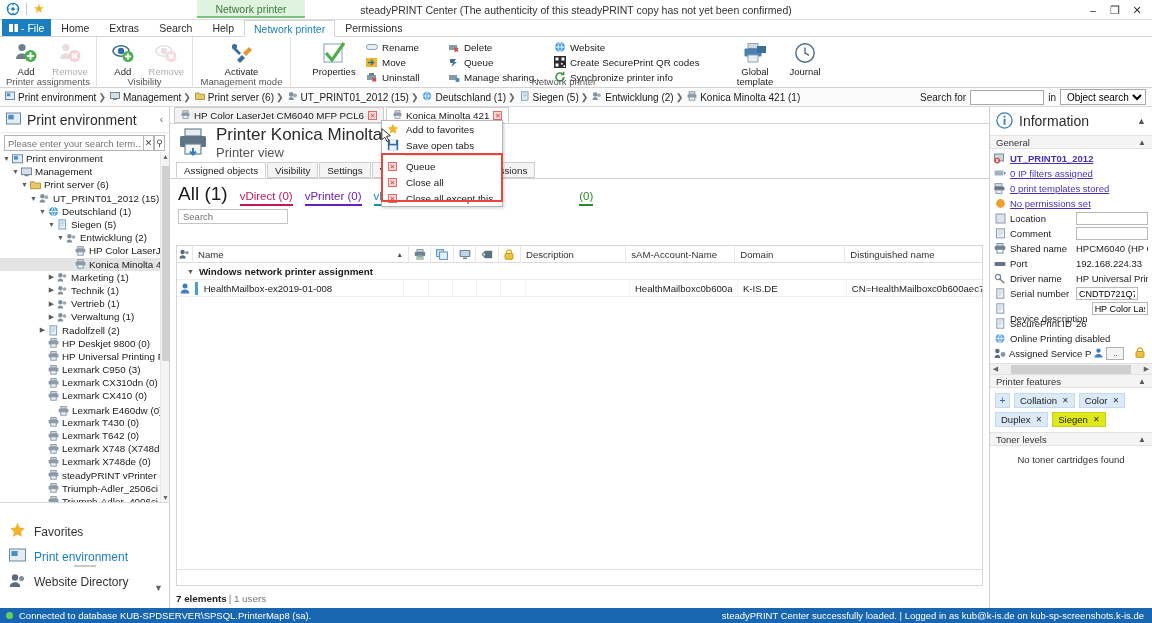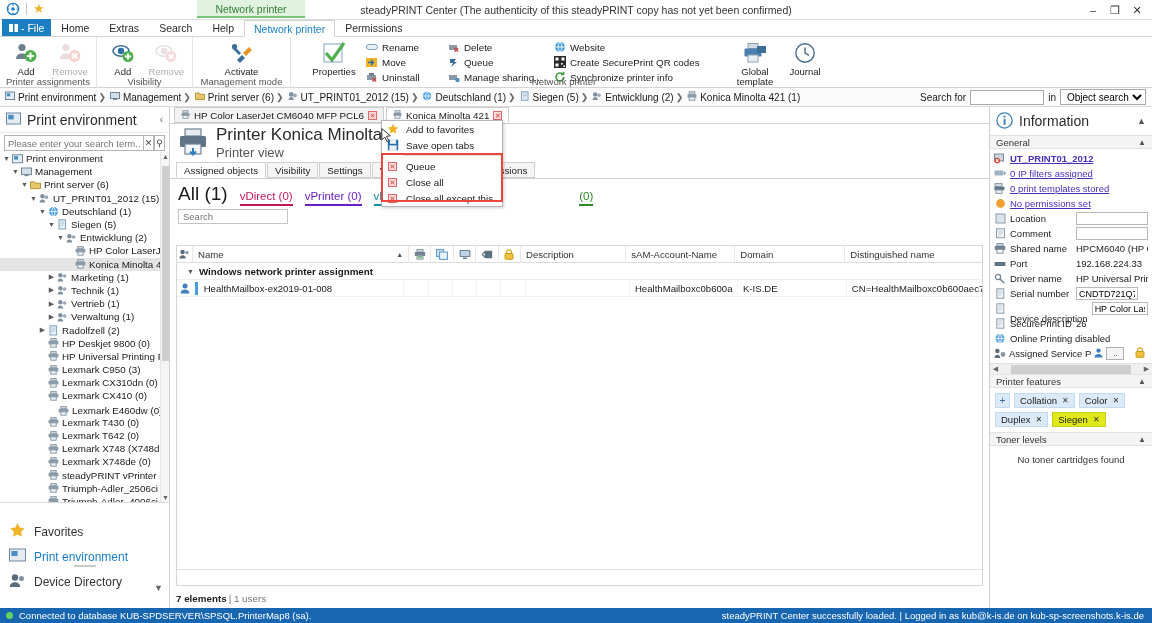--- a/index.html
+++ b/index.html
@@ -883,21 +883,21 @@
               <rect x="2.4" y="3" width="6.2" height="5" fill="#4a8fc0"></rect>
             </svg></span>
         <span>Print environment</span>
       </div>
       <div class="lp-navitem">
         <span><svg width="17" height="15" viewBox="0 0 17 15">
               <circle cx="6" cy="4.5" r="3.2" fill="#5a6b7c"></circle>
               <circle cx="12.5" cy="5.5" r="2.5" fill="#7f8fa0"></circle>
               <path d="M0.8 14c0-3.2 2.4-4.8 5.2-4.8S11.2 10.8 11.2 14z" fill="#5a6b7c"></path>
             </svg></span>
-        <span>Device Directory</span>
+        <span>Website Directory</span>
       </div>
       <span class="lp-more">▼</span>
     </div>
   </div>
 
   <div class="center">
 
     <div class="doctabs">
       <div class="dtab">
         <span><svg width="9" height="9" viewBox="0 0 10 10">

